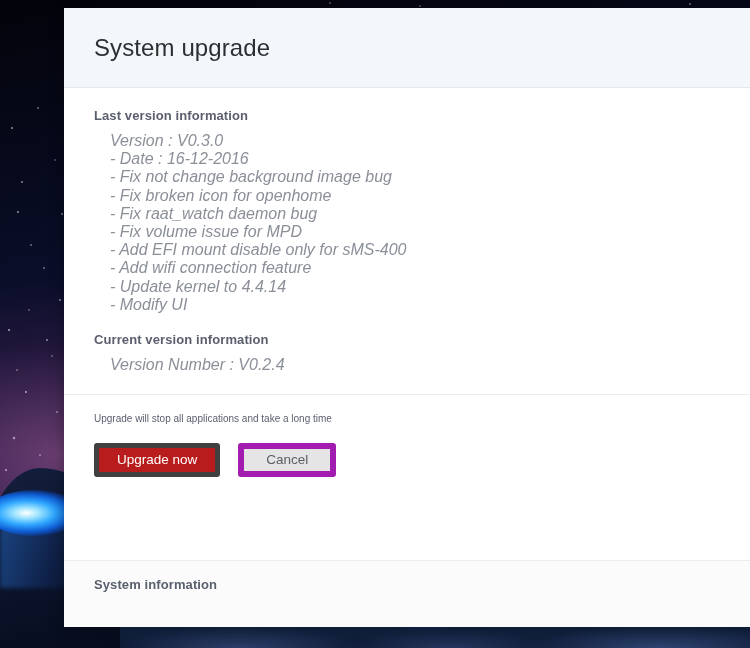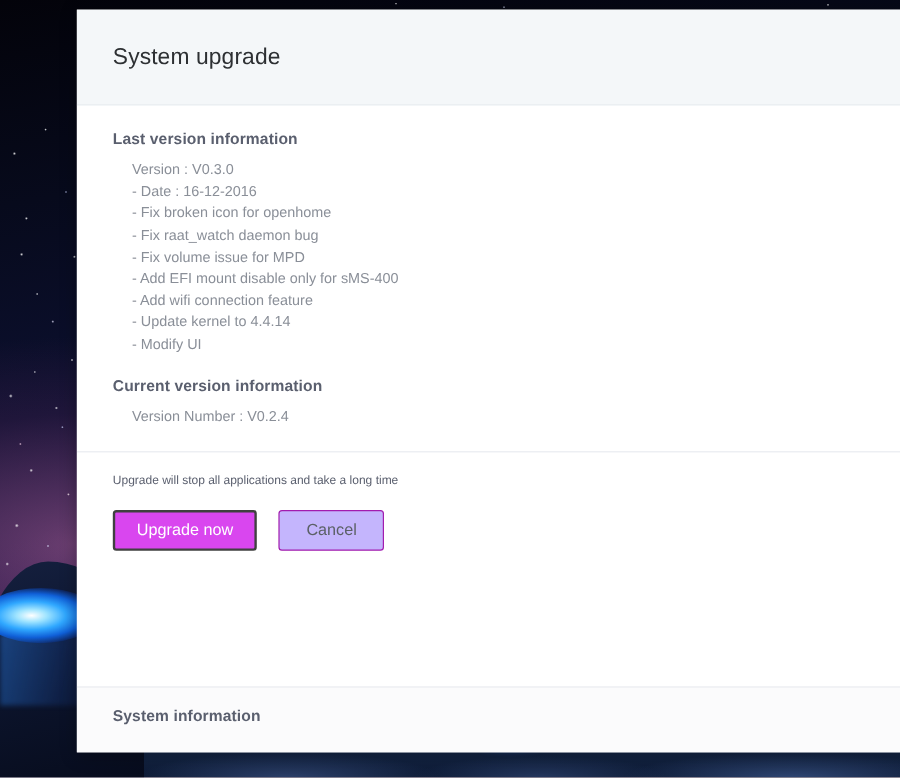--- a/index.html
+++ b/index.html
@@ -130,21 +130,21 @@
   .dialog-header {
     height: 80px;
     background: #f4f7f9;
     border-bottom: 1px solid #e4e9ed;
     display: flex;
     align-items: center;
     padding: 0 30px;
     flex: 0 0 auto;
   }
   .dialog-title {
-    font-size: 19px;
+    font-size: 24px;
     font-weight: 400;
     color: #2d3033;
     letter-spacing: 0.1px;
   }
 
   .dialog-body {
     flex: 1 1 auto;
     padding: 0;
     background: #ffffff;
     overflow: hidden;
@@ -161,24 +161,25 @@
     color: #5a5f6e;
     margin-bottom: 9px;
     letter-spacing: 0.1px;
   }
 
   .info-list {
     list-style: none;
     padding-left: 16px;
   }
   .info-list li {
-    font-size: 12px;
+    font-size: 16px;
     line-height: 18.2px;
     color: #8a8f98;
     white-space: nowrap;
+    font-style: italic;
   }
 
   .divider {
     height: 1px;
     background: #e9ecf0;
     margin: 20px 0 0 0;
   }
 
   .warn-row { padding: 18px 30px 0 30px; }
   .warn-text {
@@ -200,38 +201,38 @@
     border-radius: 3px;
     cursor: pointer;
     padding: 0 18px;
     height: 34px;
     display: inline-flex;
     align-items: center;
     justify-content: center;
     white-space: nowrap;
   }
   .btn-primary {
-    background: #d946ef;
-    border: 2px solid #404040;
+    background: #b91c1c;
+    border: 5px solid #404040;
     color: #ffffff;
   }
   .btn-secondary {
-    background: #c4b5fd;
-    border: 1px solid #a21caf;
+    background: #e5e5e5;
+    border: 6px solid #a21caf;
     color: #5b6066;
     padding: 0 22px;
   }
 
   .dialog-footer {
     flex: 0 0 auto;
     border-top: 1px solid #e9ecf0;
     background: #fbfbfc;
     padding: 16px 30px 18px 30px;
   }
-  .dialog-footer .section-heading { margin-bottom: 5px; }
+  .dialog-footer .section-heading { margin-bottom: 17px; }
   .dialog-footer .info-list li {
     line-height: 18.5px;
     color: #8a8f98;
   }
 </style>
 </head>
 <body>
 
 <div id="desktop">
   <div class="wp-sky"></div>
@@ -248,20 +249,21 @@
       <div class="dialog-title">System upgrade</div>
     </div>
 
     <div class="dialog-body">
 
       <div class="section">
         <div class="section-heading">Last version information</div>
         <ul class="info-list">
           <li>Version : V0.3.0</li>
           <li>- Date : 16-12-2016</li>
+          <li>- Fix not change background image bug</li>
           <li>- Fix broken icon for openhome</li>
           <li>- Fix raat_watch daemon bug</li>
           <li>- Fix volume issue for MPD</li>
           <li>- Add EFI mount disable only for sMS-400</li>
           <li>- Add wifi connection feature</li>
           <li>- Update kernel to 4.4.14</li>
           <li>- Modify UI</li>
         </ul>
       </div>
 

